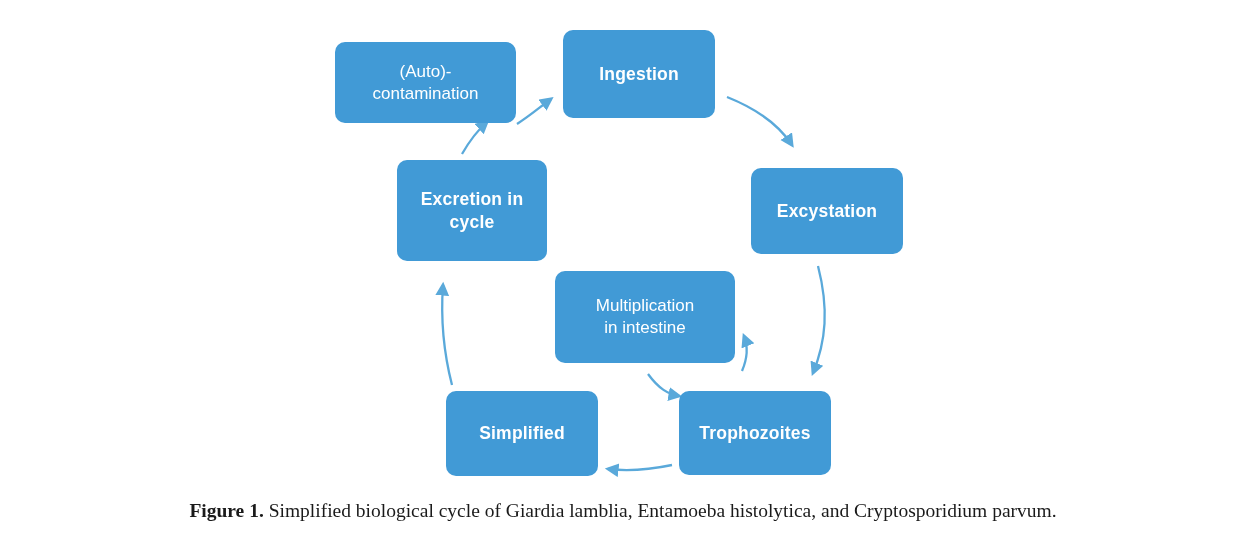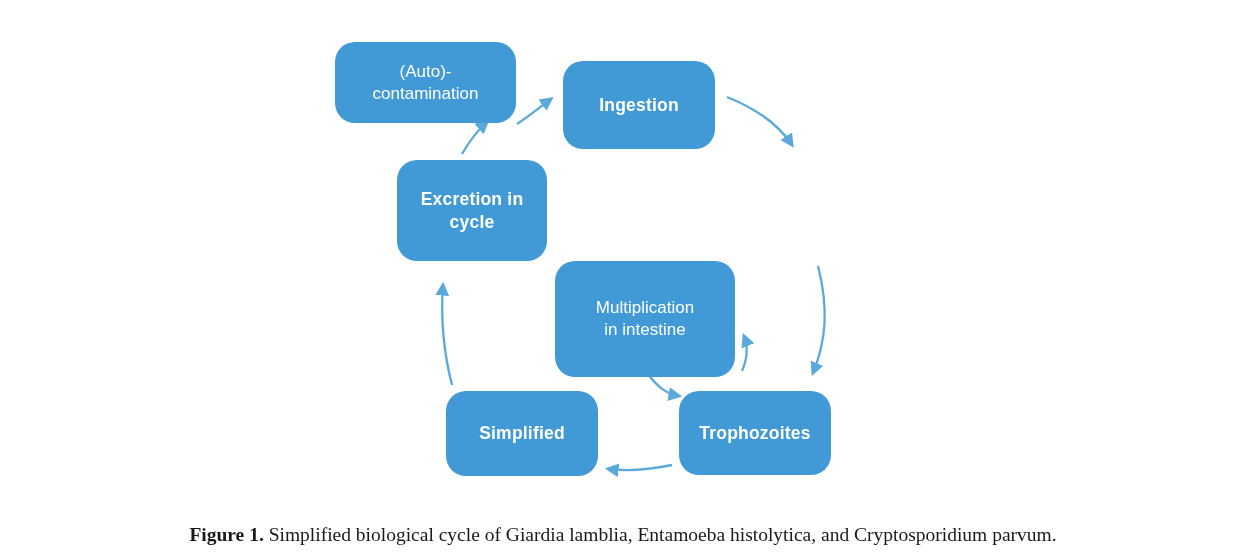--- a/index.html
+++ b/index.html
@@ -26,52 +26,51 @@
   .arrow-layer {
     position: absolute;
     left: 0; top: 0;
     width: 1246px;
     height: 492px;
     pointer-events: none;
   }
   .node {
     position: absolute;
     background: #419ad6;
-    border-radius: 20px;
+    border-radius: 10px;
     color: #ffffff;
     display: flex;
     align-items: center;
     justify-content: center;
     text-align: center;
     line-height: 1.28;
     padding: 8px 8px;
   }
   .node span { display: block; }
   .node.bold { font-weight: bold; font-size: 17.5px; letter-spacing: 0.2px; }
   .node.regular { font-weight: normal; font-size: 17px; }
 
   
   #node-auto        { left: 335px; top: 42px;  width: 181px; height: 81px; }
-  #node-ingestion   { left: 563px; top: 30px;  width: 152px; height: 88px; margin-top: 31px; }
+  #node-ingestion   { left: 563px; top: 30px;  width: 152px; height: 88px; }
   #node-excystation { left: 751px; top: 168px; width: 152px; height: 86px; }
   #node-trophozoites{ left: 679px; top: 391px; width: 152px; height: 84px; text-align: right; }
-  #node-multiplication { left: 555px; top: 261px; width: 180px; height: 116px; }
+  #node-multiplication { left: 555px; top: 271px; width: 180px; height: 92px; }
   #node-encystation { left: 446px; top: 391px; width: 152px; height: 85px; }
   #node-excretion   { left: 397px; top: 160px; width: 150px; height: 101px; }
 
   .caption {
     position: absolute;
     left: 0;
     top: 500px;
     width: 1246px;
     text-align: center;
     font-family: "Liberation Serif", serif;
     font-size: 19.5px;
     color: #1a1a1a;
-    margin-top: 24px;
   }
   .caption .label { font-weight: bold; }
 </style>
 </head>
 <body>
 
 <div id="figure-wrap">
 
   <div class="cycle-canvas">
 
@@ -105,20 +104,23 @@
       <div>
         <span>(Auto)-</span>
         <span>contamination</span>
       </div>
     </div>
 
     <div class="node bold" id="node-ingestion">
       <span>Ingestion</span>
     </div>
 
+    <div class="node bold" id="node-excystation">
+      <span>Excystation</span>
+    </div>
 
     <div class="node bold" id="node-trophozoites">
       <span>Trophozoites</span>
     </div>
 
     <div class="node regular" id="node-multiplication">
       <div>
         <span>Multiplication</span>
         <span>in  intestine</span>
       </div>

